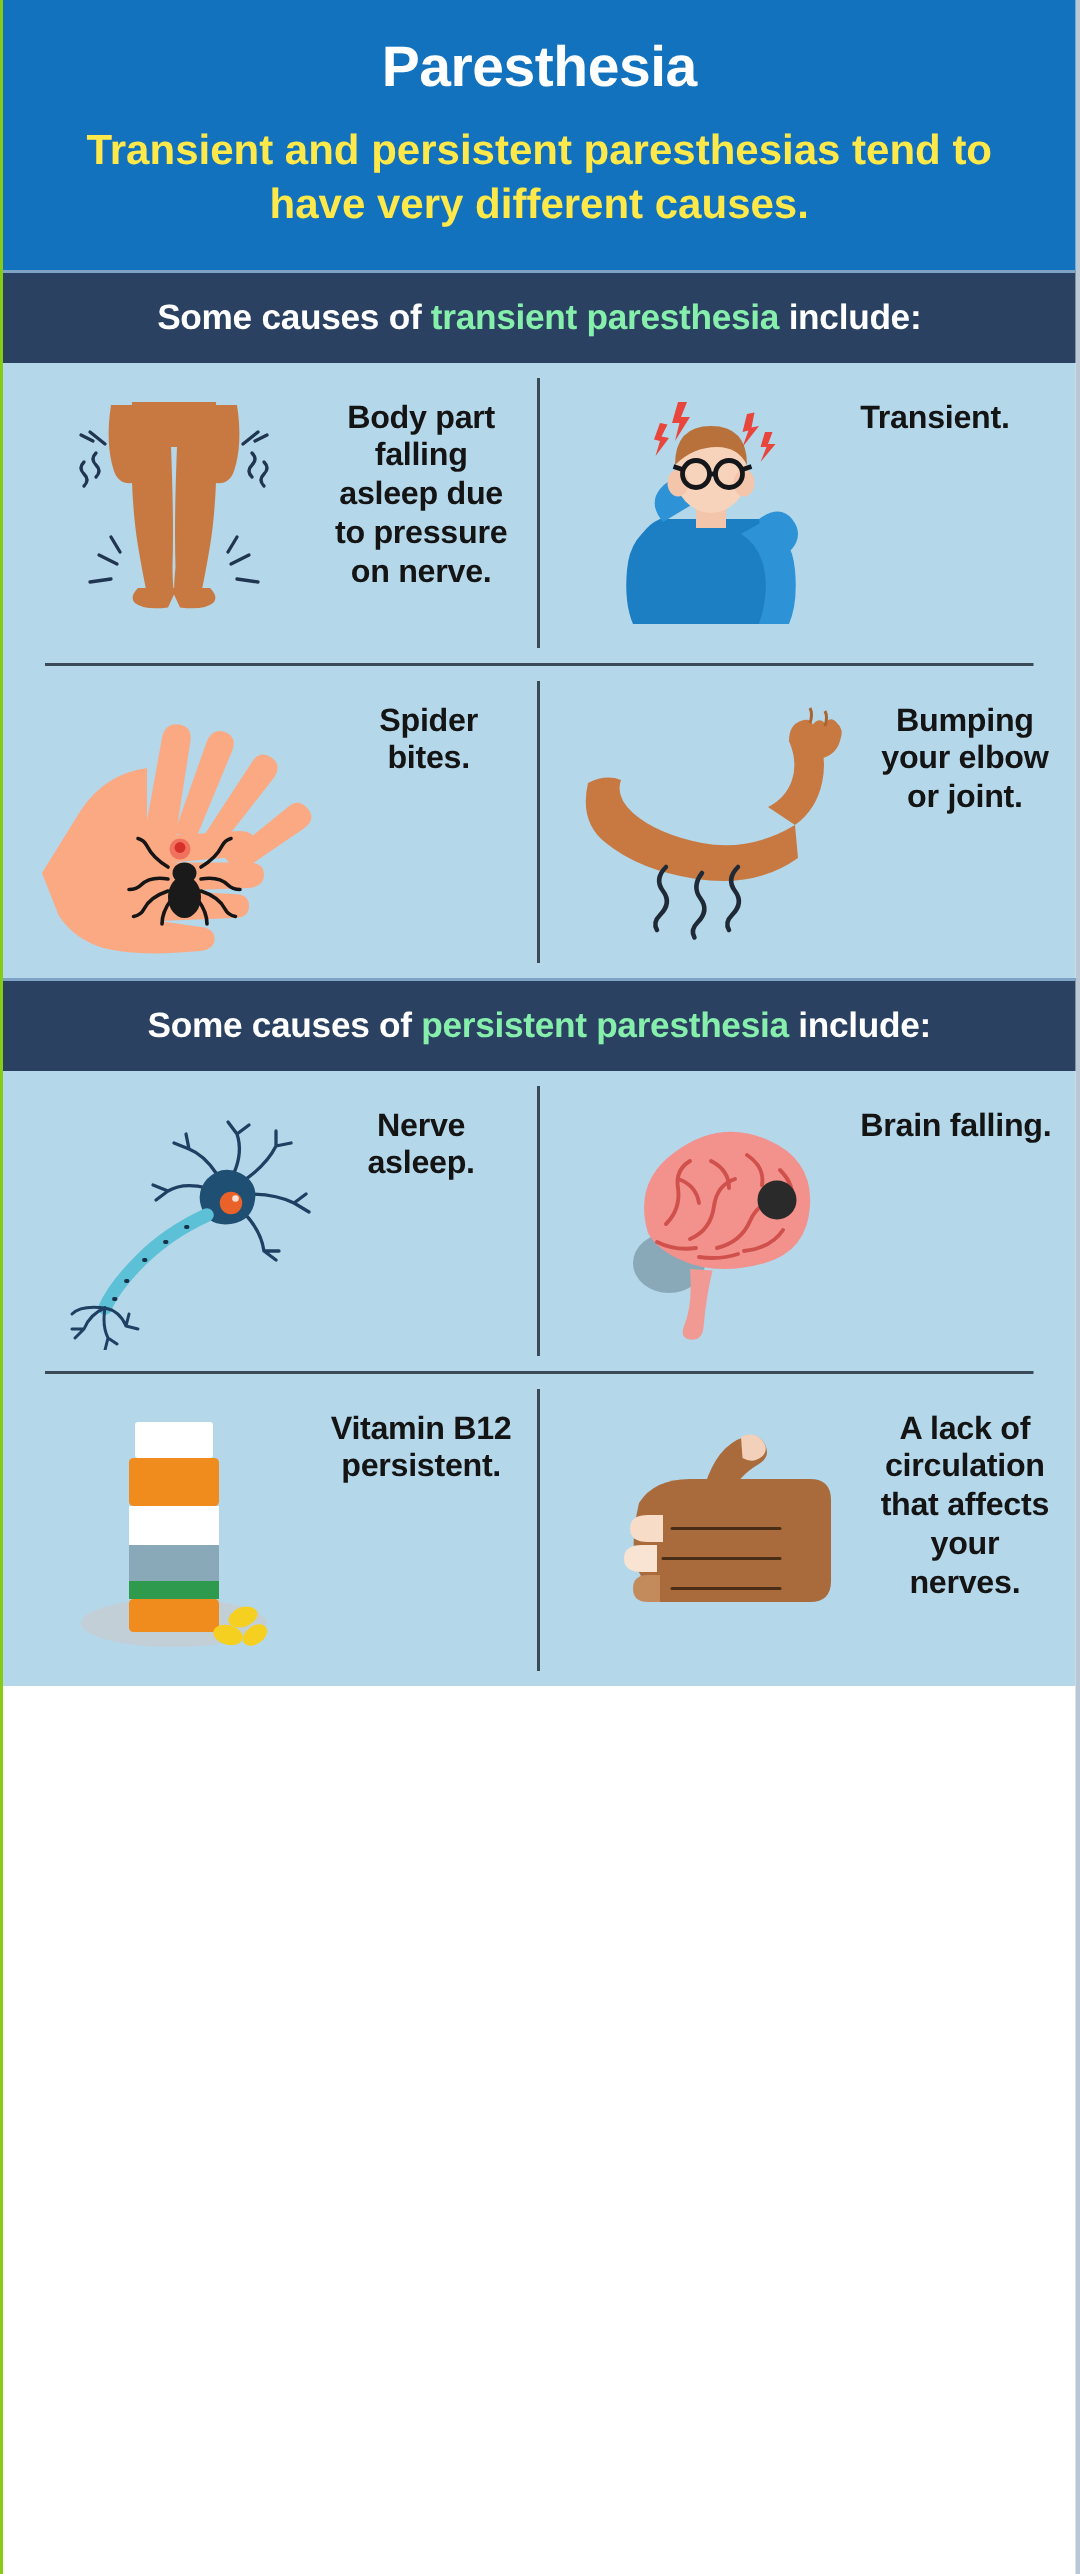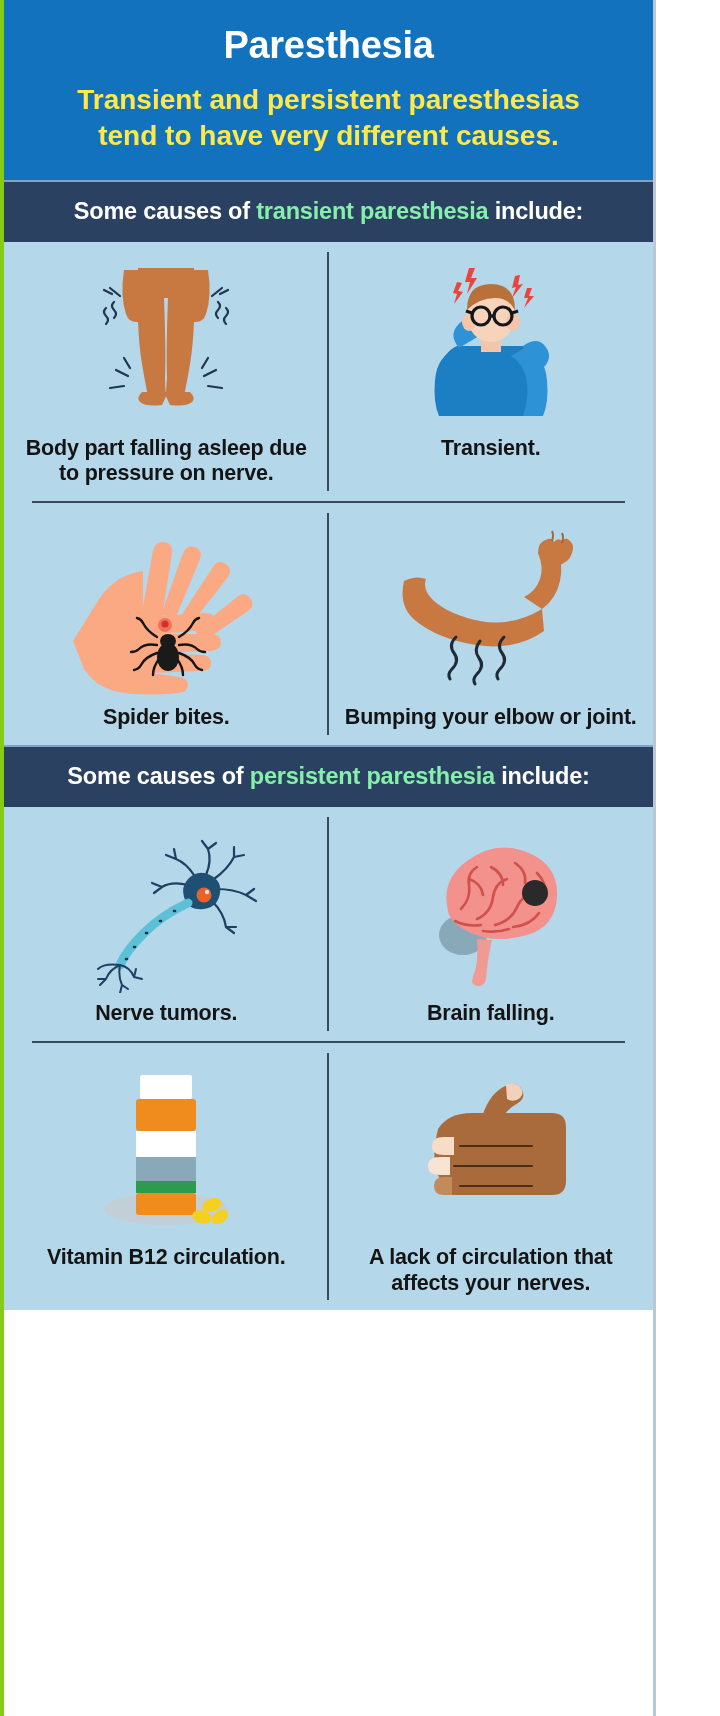--- a/index.html
+++ b/index.html
@@ -3,24 +3,24 @@
 <meta charset="utf-8">
 <style>
   html,body{margin:0;padding:0;}
   body{
     width:720px;height:1716px;
     background:#ffffff;
     font-family:"Liberation Sans", sans-serif;
     overflow:hidden;
   }
   .infographic{
-    width:656px;height:1716px;
+    width:720px;height:1716px;
     display:flex;flex-direction:column;
     box-sizing:border-box;
-    border-left:4px solid #84cc16;
+    border-left:2px solid #84cc16;
     border-right:3px solid #b9c8d4;
   }
 
   
   .header{
     background:#1272bd;
     padding:26px 30px 26px 30px;
     text-align:center;
   }
   .header-title{
@@ -62,22 +62,21 @@
     grid-template-columns:1fr 1fr;
   }
   .row-div{
     height:0;
     border-top:2px solid #3b4a57;
     margin:0 28px;
   }
   .cell{
     position:relative;
     display:flex;
-    flex-direction:column;
-    align-items:center;
+    align-items:flex-start;
     justify-content:flex-start;
     padding:16px 14px 14px;
     box-sizing:border-box;
   }
   .cell.left::after{
     content:"";
     position:absolute;
     right:0;top:10px;bottom:10px;
     border-right:2px solid #3b4a57;
   }
@@ -331,21 +330,21 @@
             </g>
 
             <g stroke="#1f3f63" stroke-width="2" fill="none" stroke-linecap="round">
               <path d="M54 142 q-10 4 -14 14 M40 156 l-6 6 M40 156 l-8 0"></path>
               <path d="M54 142 q-2 12 2 20 M56 162 l-2 8 M56 162 l6 4"></path>
               <path d="M54 142 q10 2 14 12 M68 154 l8 2 M68 154 l2 -8"></path>
               <path d="M54 142 q-16 -2 -22 4"></path>
             </g>
           </svg>
         </div>
-        <div class="caption">Nerve tumors.</div>
+        <div class="caption">Nerve asleep.</div>
       </div>
 
       <div class="cell">
         <div class="art">
           <svg width="200" height="170" viewBox="0 0 200 170">
 
             <ellipse cx="72" cy="112" rx="24" ry="20" fill="#8aa9b8"></ellipse>
 
             <path d="M86 116 q2 24 -4 38 q-3 8 4 9 q8 1 9 -8 q2 -22 6 -38 z" fill="#f09a93"></path>
 
@@ -386,21 +385,21 @@
             <rect x="70" y="72" width="60" height="26" fill="#ffffff"></rect>
             <rect x="70" y="98" width="60" height="24" fill="#8aa9b8"></rect>
             <rect x="70" y="122" width="60" height="12" fill="#2e9a4e"></rect>
             <rect x="70" y="134" width="60" height="22" rx="3" fill="#f08c1e"></rect>
 
             <ellipse cx="146" cy="146" rx="10" ry="6.5" fill="#f5d020" transform="rotate(-20 146 146)"></ellipse>
             <ellipse cx="136" cy="158" rx="10" ry="6.5" fill="#f5d020" transform="rotate(15 136 158)"></ellipse>
             <ellipse cx="154" cy="158" rx="9" ry="6" fill="#f5d020" transform="rotate(-35 154 158)"></ellipse>
           </svg>
         </div>
-        <div class="caption">Vitamin B12 circulation.</div>
+        <div class="caption">Vitamin B12 persistent.</div>
       </div>
 
       <div class="cell tall">
         <div class="art">
           <svg width="210" height="178" viewBox="0 0 210 178">
 
             <path d="M52 70 q10 -16 34 -16 l80 0 q14 0 14 14 l0 54 q0 14 -14 14 l-76 0 q-26 0 -36 -16 q-10 -16 -2 -50 z" fill="#a96b3c"></path>
 
             <path d="M96 58 q8 -26 26 -32 q10 -3 14 5 q4 8 -4 13 q-14 8 -18 20 z" fill="#a96b3c"></path>
             <path d="M120 26 q8 -4 14 2 q5 6 0 11 q-6 5 -13 1 z" fill="#f2d0ba"></path>

